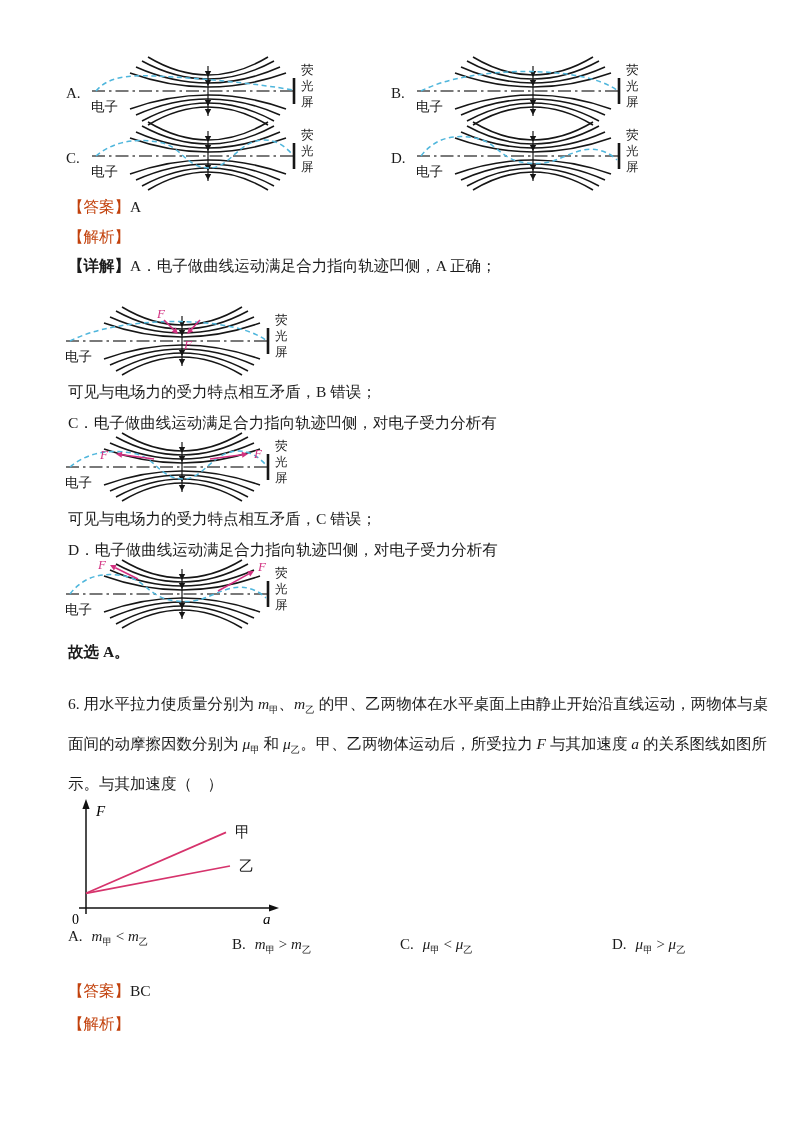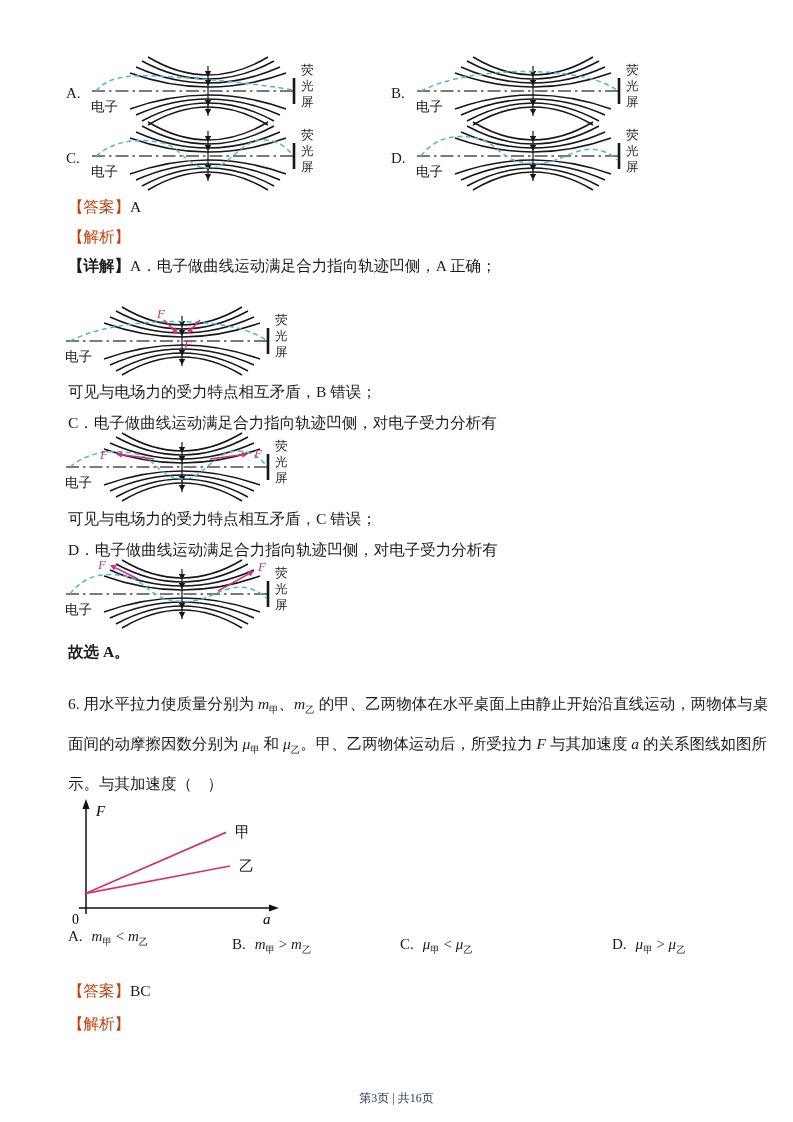--- a/index.html
+++ b/index.html
@@ -282,15 +282,14 @@
   </div>
   <div class="q6opt" style="left:568px;top:936px;margin-left:44px;">
     <span class="lbl">D.</span><span><i class="var">μ</i><sub class="cjk">甲</sub><span> &gt; </span><i class="var">μ</i><sub class="cjk">乙</sub></span>
   </div>
 
   <div class="t" style="left:68px;top:980px;text-align:center;">
     <span class="tag-blue">【答案】</span><span>BC</span>
   </div>
   <div class="t tag-blue" style="left:68px;top:1013px;">【解析】</div>
 
-  <div class="footer">第3页 | 共16页</div>
 
 </div>
 
 </body></html>

